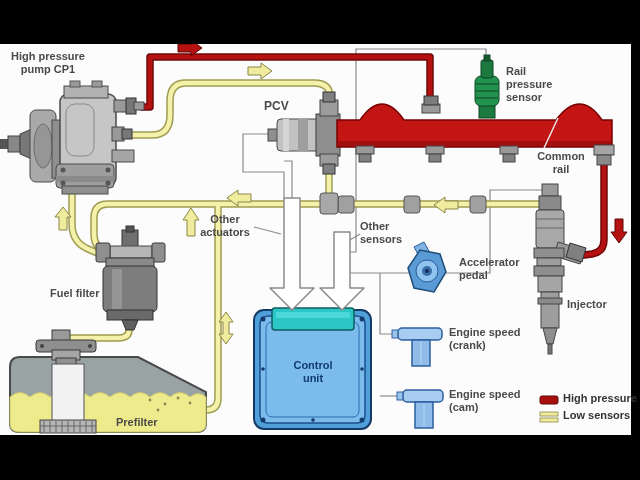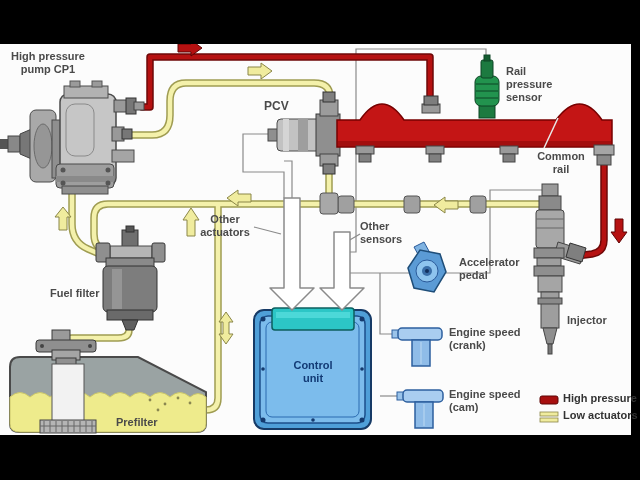--- a/index.html
+++ b/index.html
@@ -281,20 +281,20 @@
   <div class="lbl center" style="left:196px;top:213px;width:58px;">Other
 actuators</div>
   <div class="lbl" style="left:360px;top:220px;">Other
 sensors</div>
   <div class="lbl" style="left:451px;top:256px;margin-left:8px;">Accelerator
 pedal</div>
   <div class="lbl" style="left:50px;top:287px;text-align:center;">Fuel filter</div>
   <div class="lbl" style="left:116px;top:416px;">Prefilter</div>
   <div class="lbl center navy" style="left:278px;top:359px;width:70px;">Control
 unit</div>
-  <div class="lbl" style="left:567px;top:298px;margin-top:16px;">Injector</div>
+  <div class="lbl" style="left:567px;top:298px;">Injector</div>
   <div class="lbl" style="left:449px;top:326px;">Engine speed
 (crank)</div>
   <div class="lbl" style="left:449px;top:388px;">Engine speed
 (cam)</div>
   <div class="lbl legendtxt" style="left:563px;top:392px;">High pressure</div>
-  <div class="lbl legendtxt" style="left:563px;top:409px;">Low actuators</div>
+  <div class="lbl legendtxt" style="left:563px;top:409px;">Low sensors</div>
 </div>
 
 </body></html>

